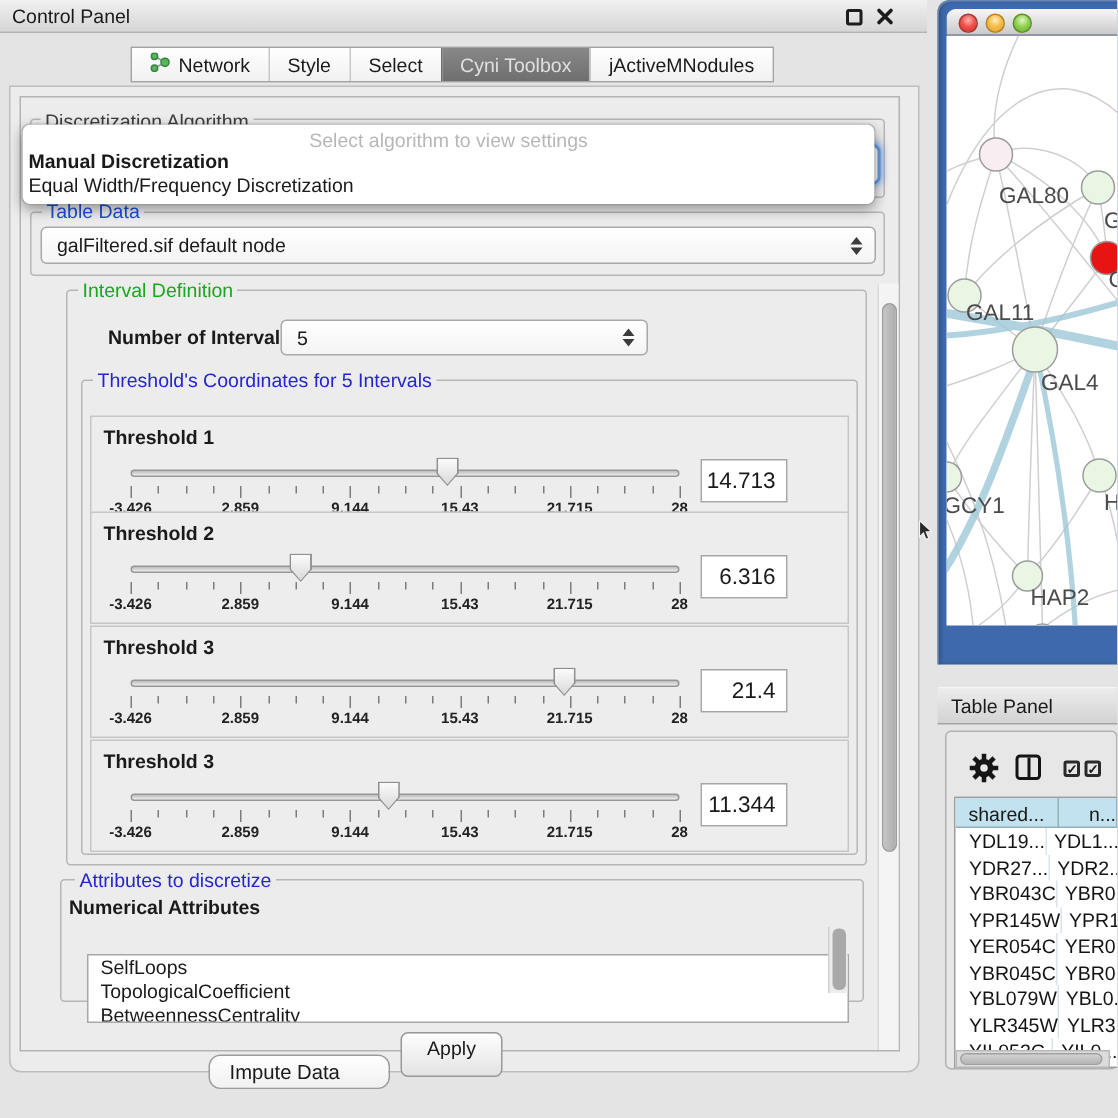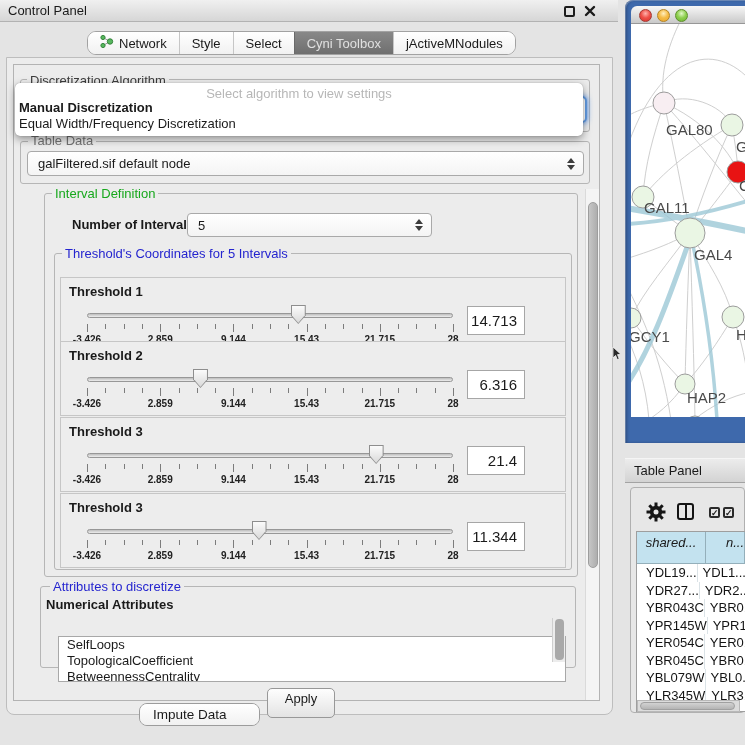--- a/index.html
+++ b/index.html
@@ -9,21 +9,21 @@
   .abs { position:absolute; }
 
   
   .titlebar { left:0; top:0; width:618px; height:22px;
     background:linear-gradient(#f0f0f0,#d6d6d6); border-bottom:1px solid #b2b2b2;
     font-size:13px; line-height:21px; padding-left:8px; }
   .winbtn { position:absolute; top:5px; }
   .float-ic { left:564px; width:11px; height:11px; border:2px solid #1c1c1c; border-radius:2px; top:6px;}
 
   .toptabs { left:87px; top:31px; height:24px; display:flex;
-    border:1px solid #a2a2a2; border-radius:9px; overflow:hidden;
+    border:1px solid #a2a2a2; border-radius:0; overflow:hidden;
     background:#fff; font-size:13px; }
   .seg { display:flex; align-items:center; gap:5px; padding:0 12px;
     background:linear-gradient(#ffffff,#f1f1f1); border-left:1px solid #c6c6c6; white-space:nowrap;}
   .seg:first-child { border-left:none; }
   .seg.sel { background:linear-gradient(#888888,#6f6f6f); color:#e0e0e0; border-left-color:#6a6a6a;}
 
   .panel { left:6px; top:57px; width:607px; height:658px; background:#ececec;
     border:1px solid #bdbdbd; border-radius:0 0 8px 8px; }
   .viewport { left:13px; top:64px; width:587px; height:637px; border:1px solid #b3b3b3; background:#ececec;}
 
@@ -99,21 +99,21 @@
   
   .tpbar { left:625px; top:458px; width:120px; height:25px; background:linear-gradient(#ececec,#d3d3d3);
     border-top:1px solid #f5f5f5; border-bottom:1px solid #a3a3a3; font-size:13px; line-height:23px; padding-left:9px;}
   .tpbox { left:630px; top:487px; width:115px; height:226px; background:#e7e7e7;
     border:1px solid #b0b0b0; border-radius:4px; overflow:hidden; }
   .colicon { position:absolute; left:677px; top:503px; width:17px; height:17px; border:2px solid #141414; border-radius:3px;}
   .colicon i { position:absolute; left:50%; top:0; bottom:0; width:2px; margin-left:-1px; background:#141414; display:block;}
   .cb { position:absolute; top:507px; width:11px; height:11px; border:2px solid #2a2a2a; border-radius:2px;
     font-size:9px; line-height:8px; text-align:center; font-weight:bold; }
   .tptable { left:636px; top:531px; width:110px; height:181px; background:#fff; border:1px solid #9e9e9e; overflow:hidden;}
-  .thead { display:flex; height:32px; font-size:13px;font-style:italic; }
+  .thead { display:flex; height:20px; font-size:13px; }
   .thc { background:#c3e2ef; border-right:1px solid #94afba; border-bottom:1px solid #94afba; line-height:21px; }
   .thc.c1 { width:78px; text-align:center; }
   .thc.c2 { flex:1; padding-left:20px; }
   .trow { display:flex; height:17.5px; font-size:13px; line-height:17px; color:#141414; }
   .tdc.c1 { width:78px; padding-left:9px; border-right:1px solid #dbe3e7; }
   .tdc.c2 { flex:1; padding-left:5px; }
   .hscroll { left:637px; top:700px; width:103px; height:12px; background:#dcdcdc; border:1px solid #b8b8b8; z-index:5;}
   .hscroll .th { position:absolute; left:2px; top:1px; width:95px; height:8px;
     background:linear-gradient(#d2d2d2,#b4b4b4); border:1px solid #a0a0a0; border-radius:4px; }
   svg text { font-family:"Liberation Sans", sans-serif; }
@@ -157,21 +157,21 @@
     </div>
 
   <div class="abs panel"></div>
   <div class="abs viewport"></div>
 
   <div class="abs group" style="left:20px;top:79px;width:570px;height:53px"></div>
   <div class="abs gtitle" style="left:27px;top:74px;color:#3c3c3c">Discretization Algorithm</div>
   <div class="abs focus-combo"></div>
 
   <div class="abs group" style="left:20px;top:141px;width:570px;height:43px"></div>
-  <div class="abs gtitle" style="left:28px;top:134px;color:#737373">Table Data</div>
+  <div class="abs gtitle" style="left:28px;top:134px;color:#1d4ed8">Table Data</div>
   <div class="abs combo" style="left:27px;top:151px;width:557px;height:25px">
     <span class="cv">galFiltered.sif default node</span>
     <span class="stepper">
         <i class="up"></i>
         <i class="dn"></i>
       </span>
   </div>
 
   <div class="abs popup">
     <div class="ph">Select algorithm to view settings</div>

